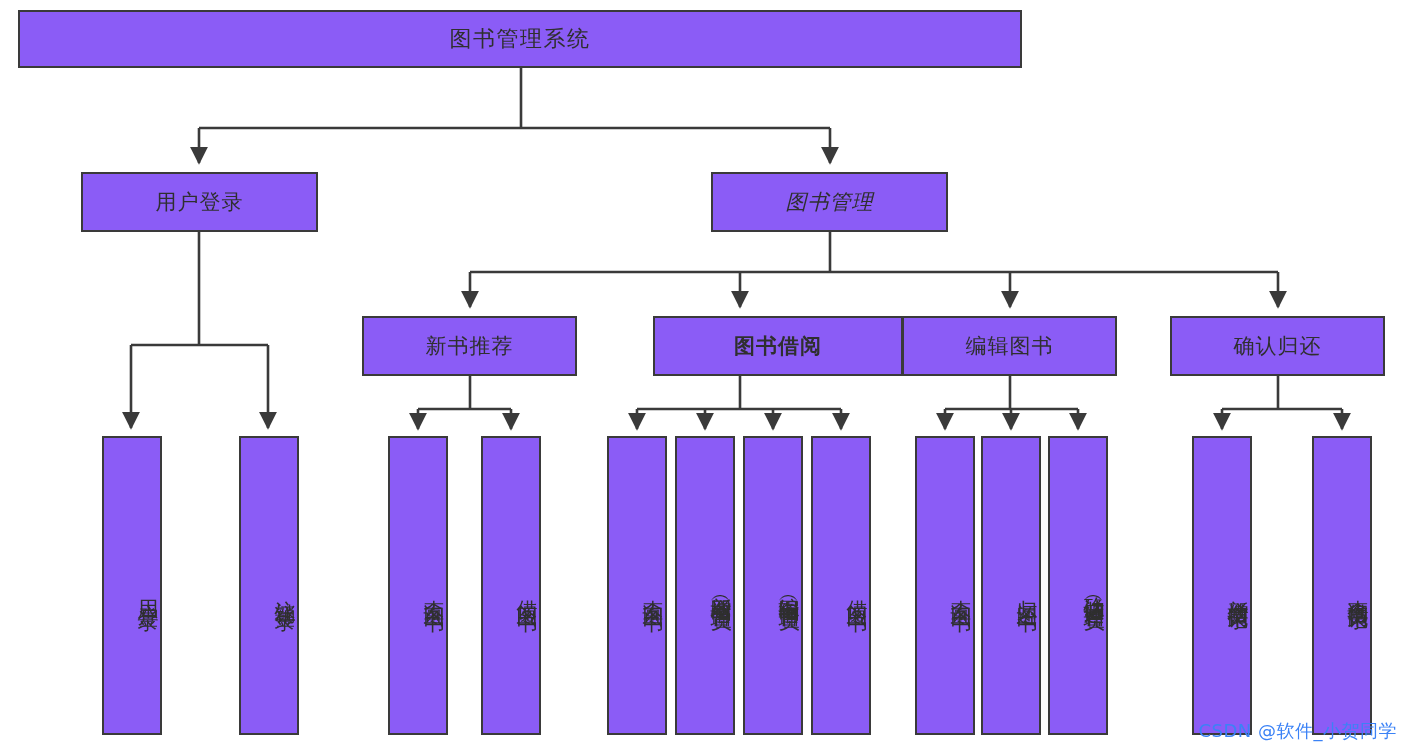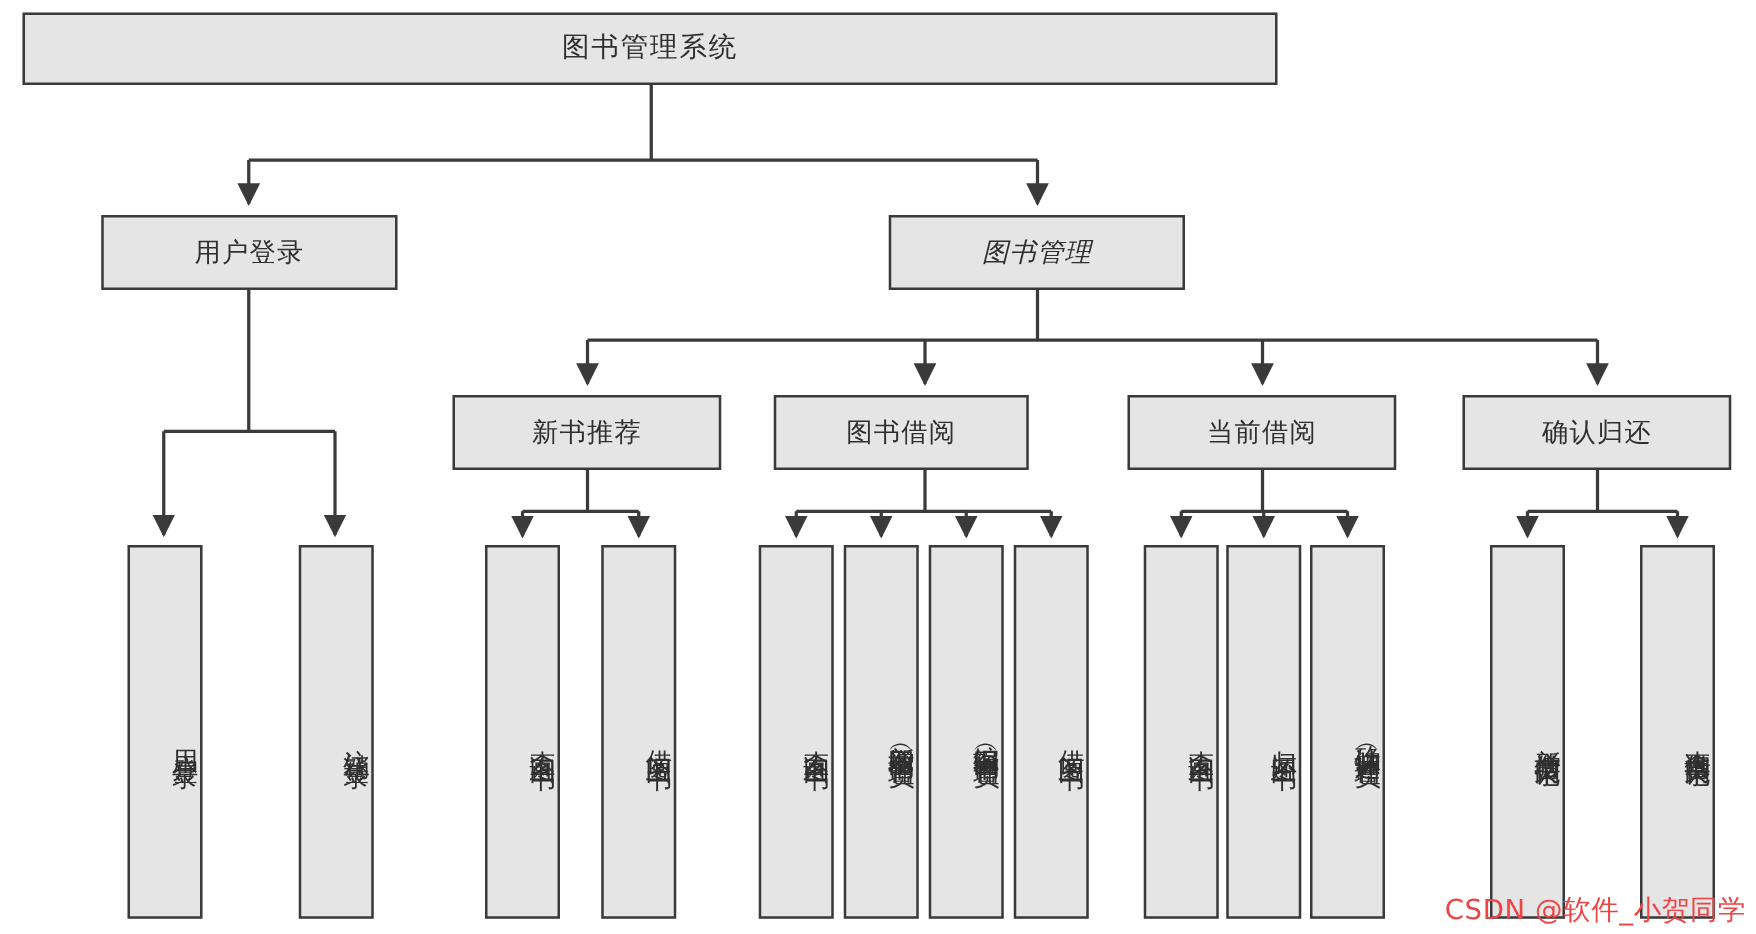--- a/index.html
+++ b/index.html
@@ -17,21 +17,21 @@
   svg#wires{
     position:absolute;
     left:0; top:0;
     width:1405px;
     height:747px;
     pointer-events:none;
   }
   .node{
     position:absolute;
     box-sizing:border-box;
-    background:#e5e5e5;
+    background:#8b5cf6;
     border:2.5px solid #3a3a3a;
     display:flex;
     align-items:center;
     justify-content:center;
     text-align:center;
     line-height:1.18;
     color:#2f2f2f;
   }
   .node.h{
     font-size:21px;
@@ -51,22 +51,22 @@
     padding-top:10px;
   }
   .node.leaf.tall{
     padding-top:6px;
     letter-spacing:2px;
   }
   .watermark{
     position:absolute;
     right:8px;
     bottom:4px;
-    font-size:22px;
-    color:#ef4444;
+    font-size:18px;
+    color:#3b82f6;
     white-space:nowrap;
     letter-spacing:0.5px;
   }
 </style>
 </head>
 <body>
 
 <div id="canvas">
 
   <svg id="wires" viewBox="0 0 1405 747" xmlns="http://www.w3.org/2000/svg">
@@ -129,25 +129,25 @@
   <div class="node h" style="left:81px; top:172px; width:237px; height:60px;">
     <span>用户登录</span>
   </div>
   <div class="node h" style="left:711px; top:172px; width:237px; height:60px;font-style:italic;">
     <span>图书管理</span>
   </div>
 
   <div class="node h" style="left:362px; top:316px; width:215px; height:60px;text-align:center;">
     <span>新书推荐</span>
   </div>
-  <div class="node h" style="left:619px; top:316px; width:204px; height:60px;">
+  <div class="node h" style="left:653px; top:316px; width:250px; height:60px;font-weight:bold;">
     <span>图书借阅</span>
   </div>
   <div class="node h" style="left:902px; top:316px; width:215px; height:60px;">
-    <span>当前借阅</span>
+    <span>编辑图书</span>
   </div>
   <div class="node h" style="left:1170px; top:316px; width:215px; height:60px;">
     <span>确认归还</span>
   </div>
 
   <div class="node leaf" style="left:102px; top:436px; width:60px; height:299px;">
     <span>用户登录</span>
   </div>
   <div class="node leaf" style="left:239px; top:436px; width:60px; height:299px;">
     <span>注销登录</span>

